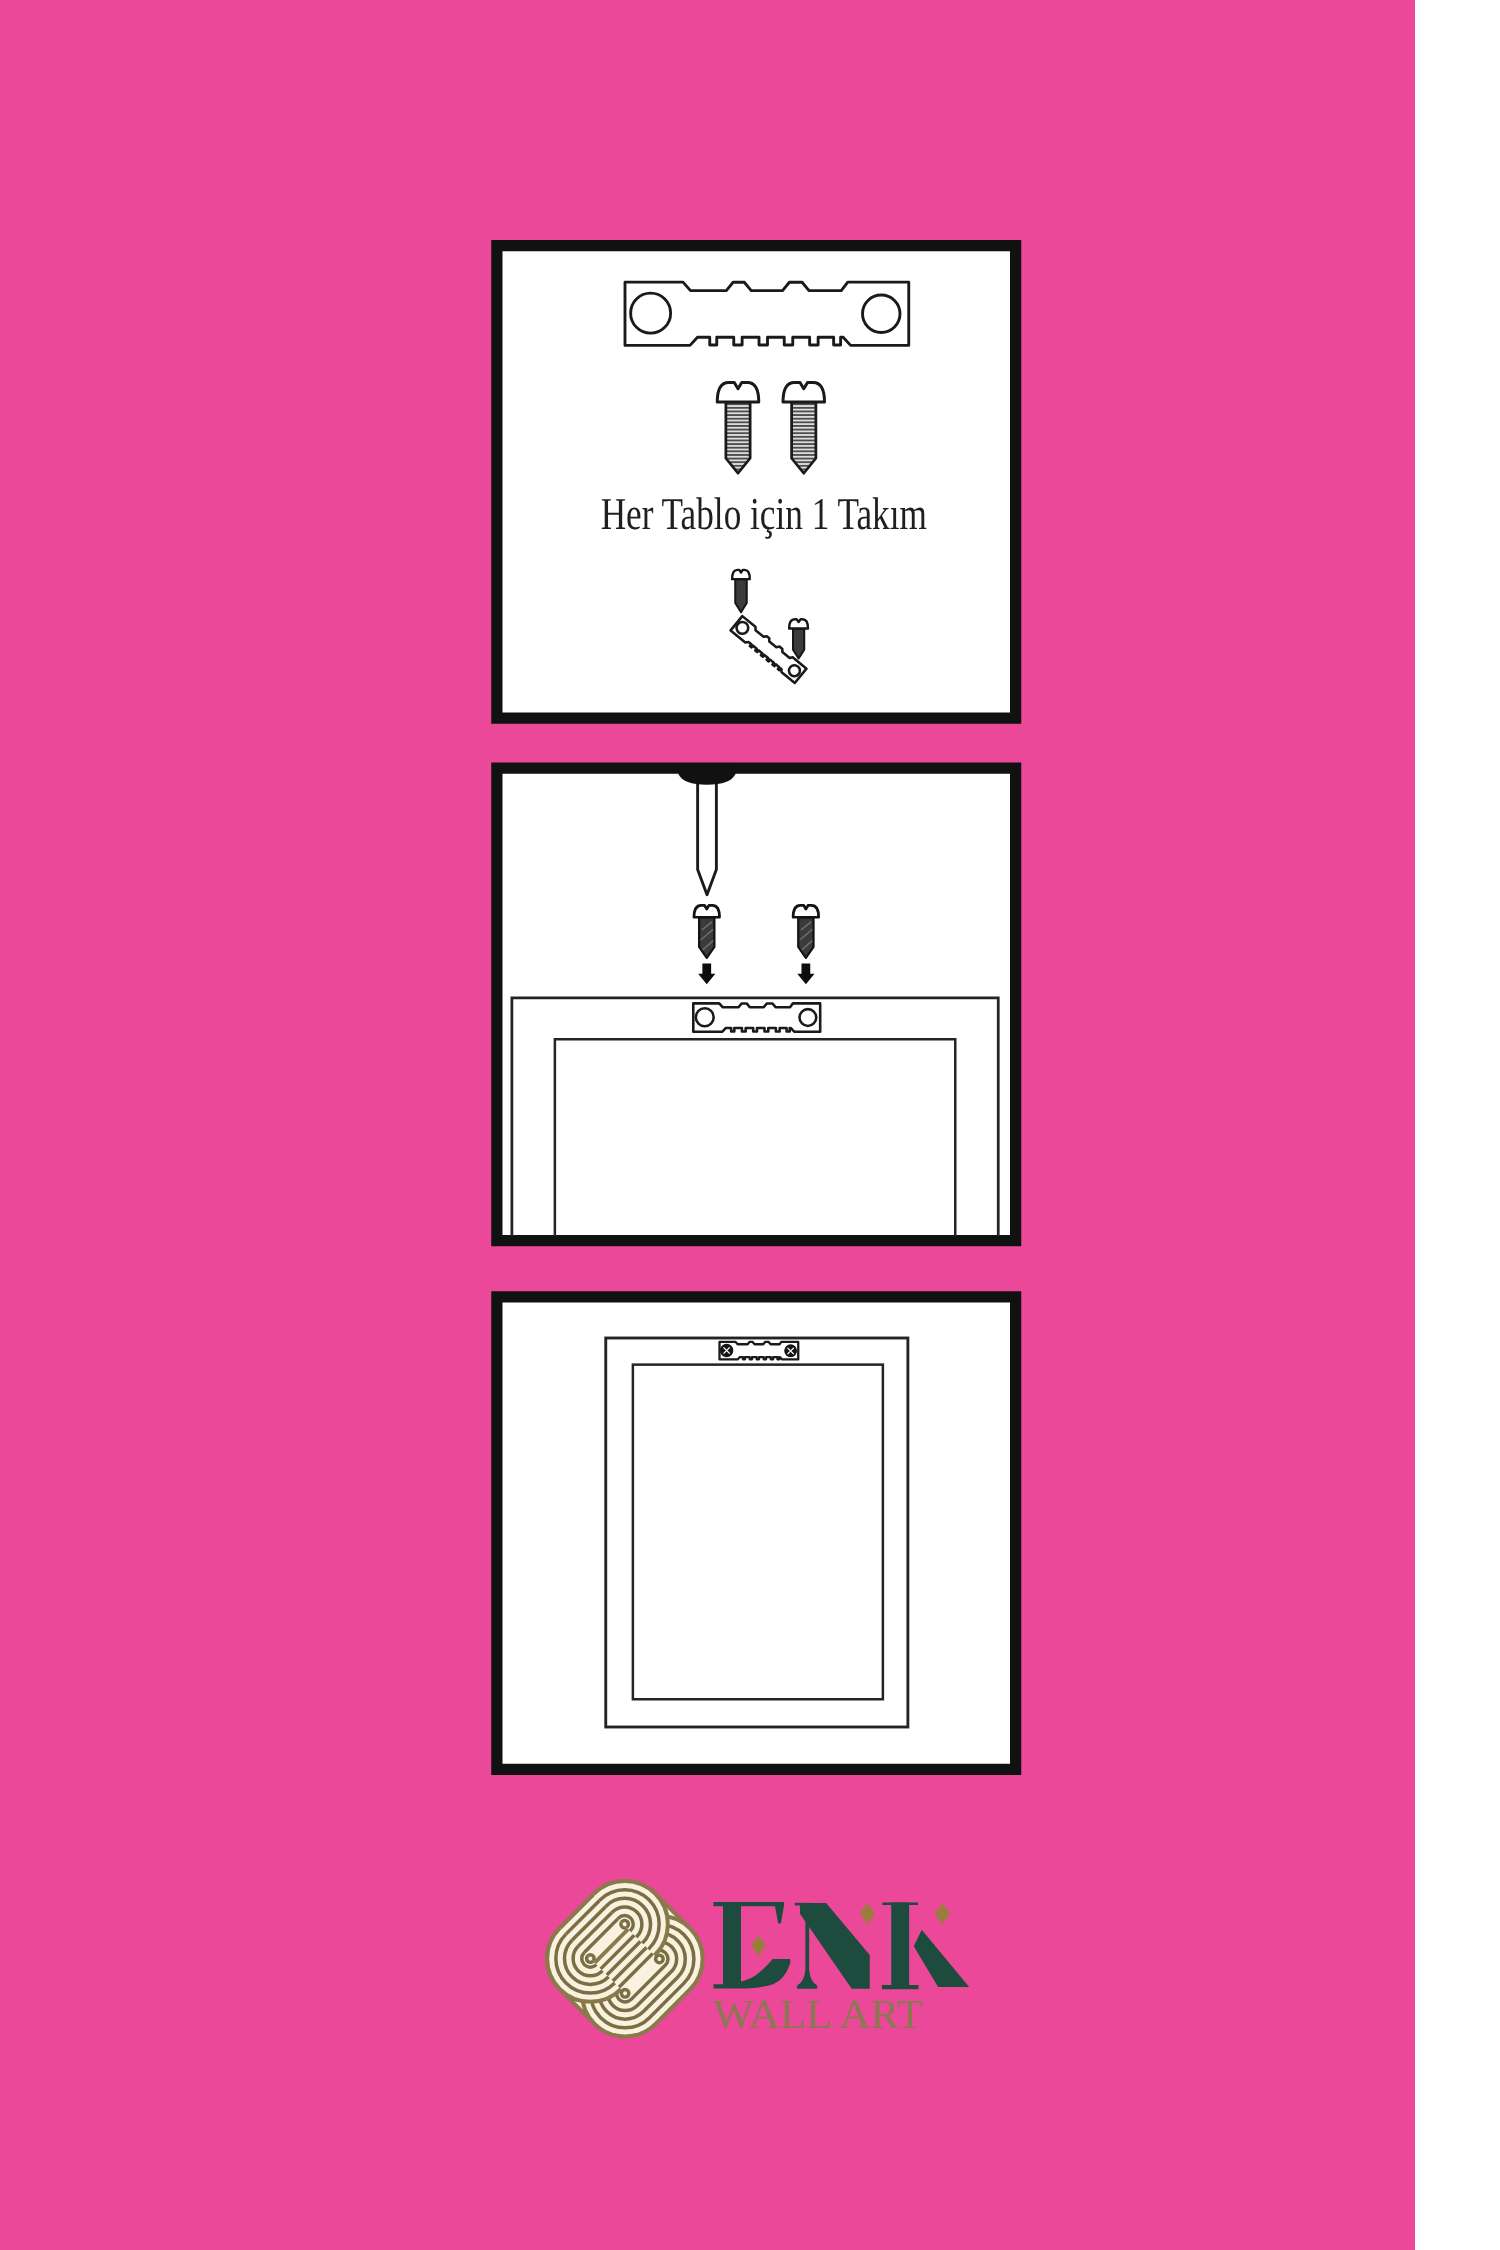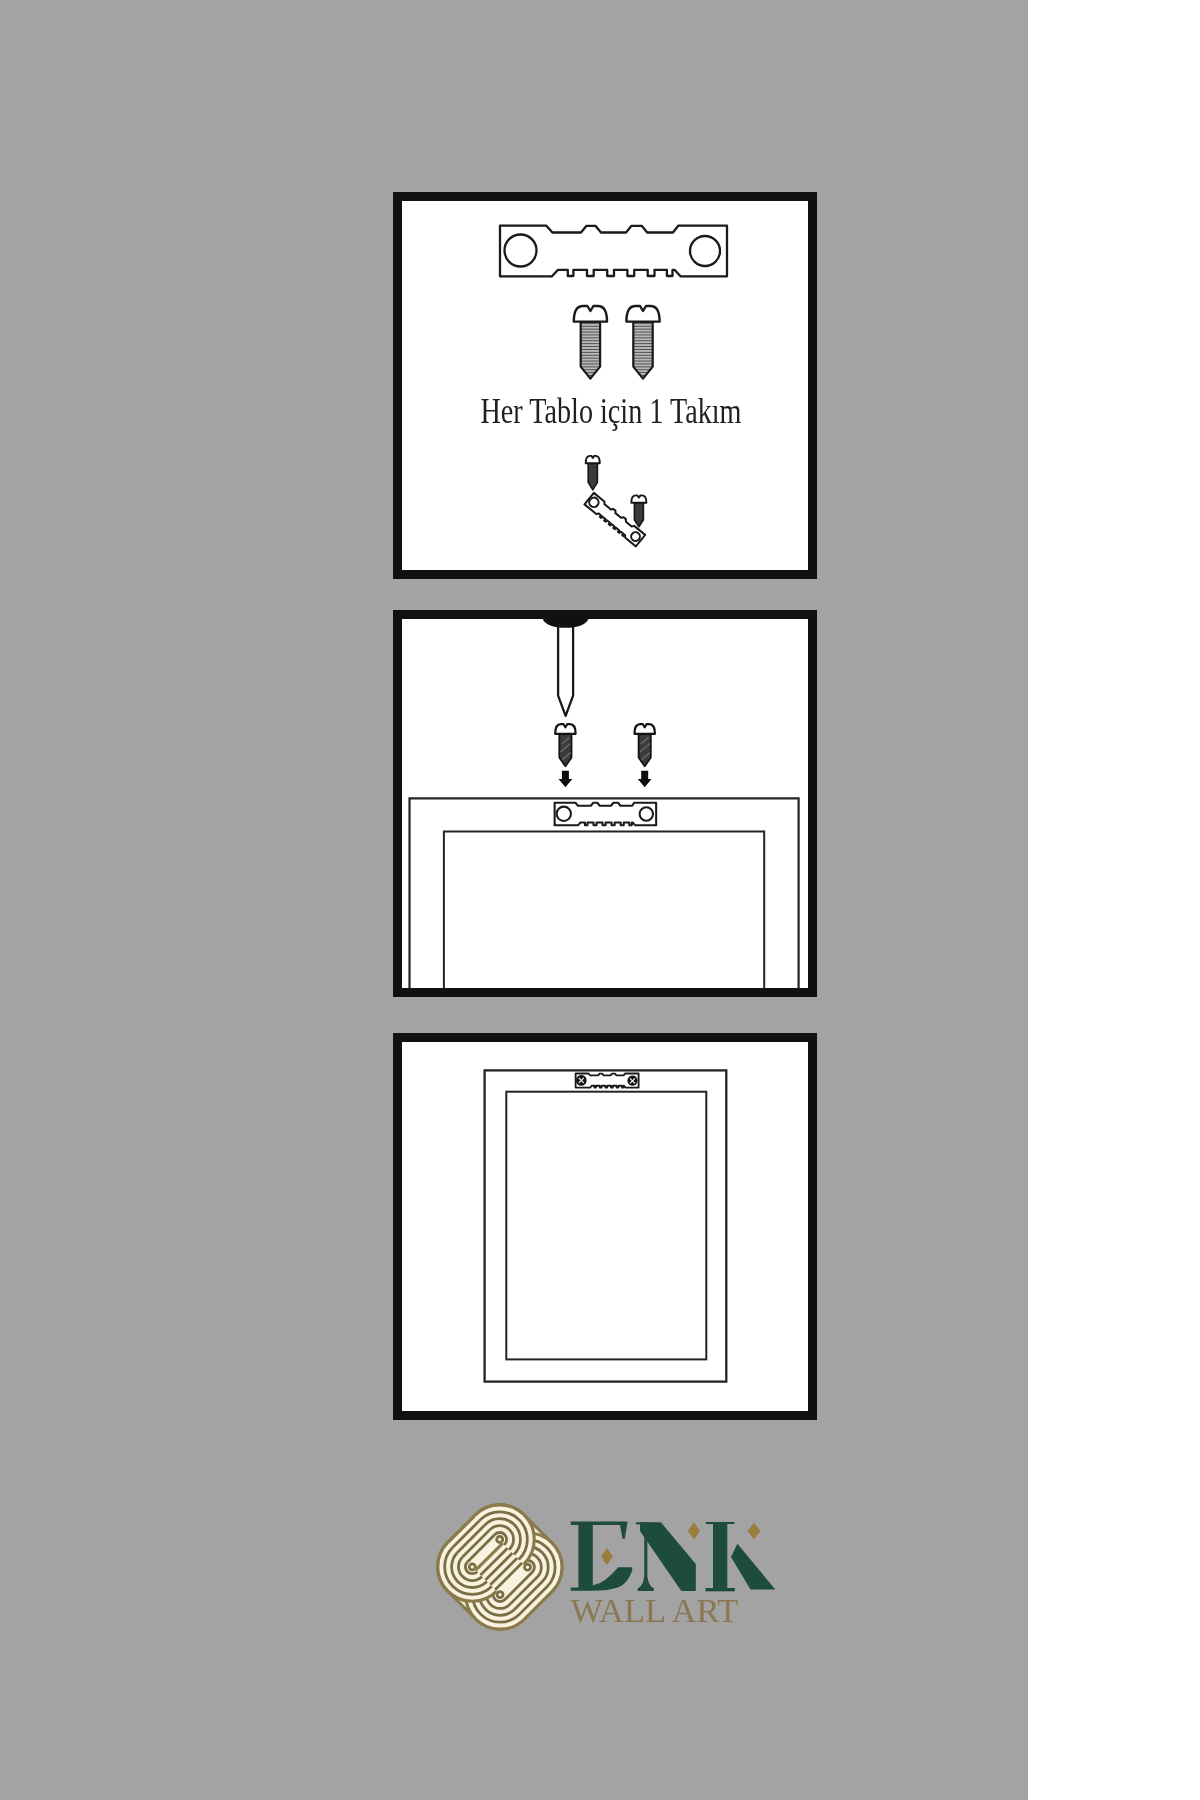--- a/index.html
+++ b/index.html
@@ -1,16 +1,16 @@
 <!DOCTYPE html>
 <html><head>
 <meta charset="utf-8">
 <style>
 html,body{margin:0;padding:0;background:#ffffff;}
-#page{width:1028px;height:1800px;position:relative;background:#a3a3a3;overflow:hidden;}
+#page{width:1132px;height:1800px;position:relative;background:#ec4899;overflow:hidden;}
 svg{display:block;}
 </style>
 </head>
 <body>
 <div id="page">
 <svg width="1200" height="1800" viewBox="0 0 1200 1800">
 <defs>
 <g id="hangerG">
 <path d="M3,1.2 H49.4 L55.4,8 H84 L89.5,1.3 H98.4 L104,8 H129 L134.5,1.3 H144.7 L150.2,8 H176 L181.2,1.2 H230 V51.8 H183.5 L177.5,45.3 H175.5 V51.5 H169.9 V45.3 H157.5 V51.5 H150.7 V45.3 H137.2 V51.5 H130.4 V45.3 H117 V51.5 H110.2 V45.3 H96.7 V51.5 H90 V45.3 H76.4 V51.5 H70.8 V45.3 H61 L55,51.8 H3 Z" fill="#ffffff" stroke="#1a1a1a" stroke-linejoin="round"></path>
 <circle cx="23.5" cy="26" r="16" fill="#ffffff" stroke="#1a1a1a"></circle>

